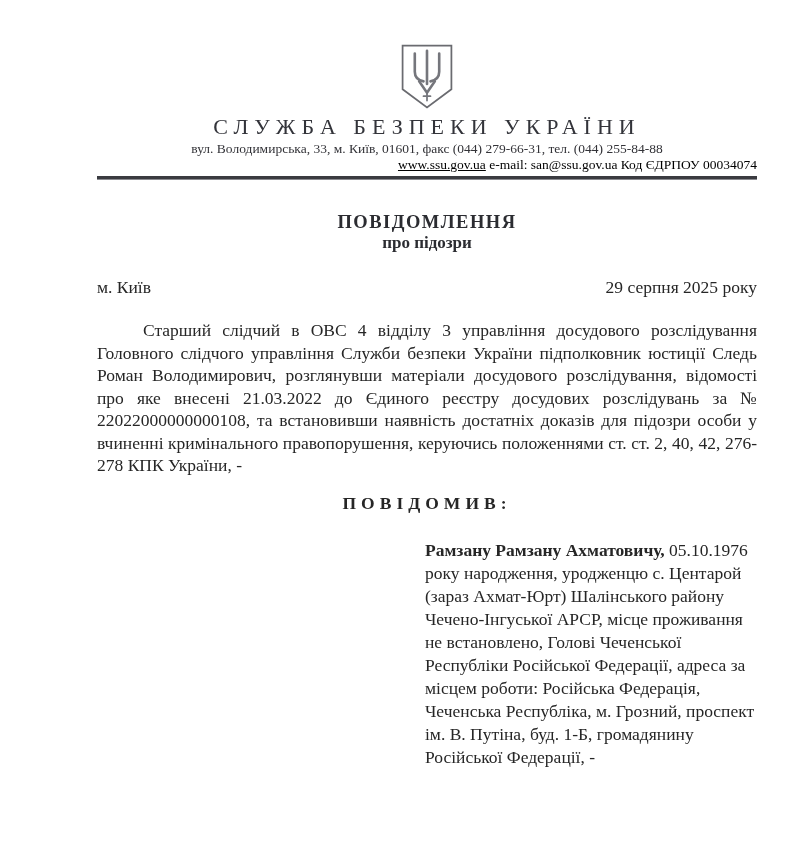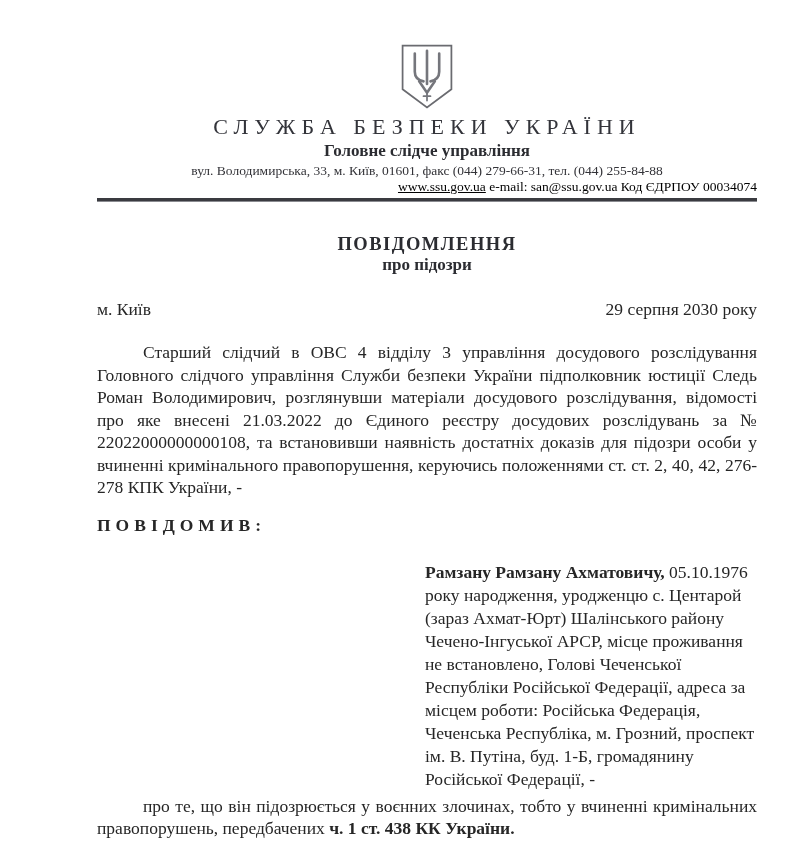--- a/index.html
+++ b/index.html
@@ -86,20 +86,21 @@
   
   .paragraph {
     margin-top: 22px;
     font-size: 17.5px;
     line-height: 22.5px;
     text-align: justify;
     text-indent: 46px;
   }
   .announced-heading {
     margin-top: 16px;
+    text-align: center;
     font-size: 17.5px;
     line-height: 20px;
     font-weight: bold;
     letter-spacing: 5px;
   }
   .suspect-block {
     margin-top: 26px;
     margin-left: 328px;
     width: 332px;
     font-size: 17.5px;
@@ -130,43 +131,41 @@
         <path d="M32 9 v38"></path>
         <path d="M23 44 l9 13 l9 -13"></path>
       </g>
       <g fill="none" stroke="#75767c" stroke-width="2" stroke-linecap="round">
         <path d="M32 57 v9"></path>
         <path d="M28 61 h8"></path>
       </g>
     </svg>
 
     <div class="org-name">СЛУЖБА БЕЗПЕКИ УКРАЇНИ</div>
-    <div class="department">Головне слідче управління</div>
     <div class="address-line">вул. Володимирська, 33,  м. Київ, 01601,  факс (044) 279-66-31,  тел. (044) 255-84-88</div>
     <div class="web-line"><span class="website">www.ssu.gov.ua</span><span>  e-mail: san@ssu.gov.ua  Код ЄДРПОУ 00034074</span></div>
   </header>
 
   <div class="rule"></div>
 
   <main>
     <div class="doc-title">
       <div class="line1">ПОВІДОМЛЕННЯ</div>
       <div class="line2">про підозри</div>
     </div>
 
     <div class="meta-row">
       <span>м. Київ</span>
-      <span>29 серпня 2030 року</span>
+      <span>29 серпня 2025 року</span>
     </div>
 
     <p class="paragraph">Старший слідчий в ОВС 4 відділу 3 управління досудового розслідування Головного слідчого управління Служби безпеки України підполковник юстиції Следь Роман Володимирович, розглянувши матеріали досудового розслідування, відомості про яке внесені 21.03.2022 до Єдиного реєстру досудових розслідувань за № 22022000000000108, та встановивши наявність достатніх доказів для підозри особи у вчиненні кримінального правопорушення, керуючись положеннями ст. ст. 2, 40, 42, 276-278 КПК України, -</p>
 
     <div class="announced-heading">ПОВІДОМИВ:</div>
 
     <div class="suspect-block">
       <span class="suspect-name">Рамзану Рамзану Ахматовичу,</span>
       <span>05.10.1976 року народження, уродженцю с. Центарой (зараз Ахмат-Юрт) Шалінського району Чечено-Інгуської АРСР, місце проживання не встановлено, Голові Чеченської Республіки Російської Федерації, адреса за місцем роботи: Російська Федерація, Чеченська Республіка, м. Грозний, проспект ім. В. Путіна, буд. 1-Б, громадянину Російської Федерації, -</span>
     </div>
 
-    <p class="closing"><span>про те, що він підозрюється у воєнних злочинах, тобто у вчиненні кримінальних правопорушень, передбачених </span><span class="bold">ч. 1 ст. 438 КК України.</span></p>
   </main>
 
 </div>
 
 </body></html>

